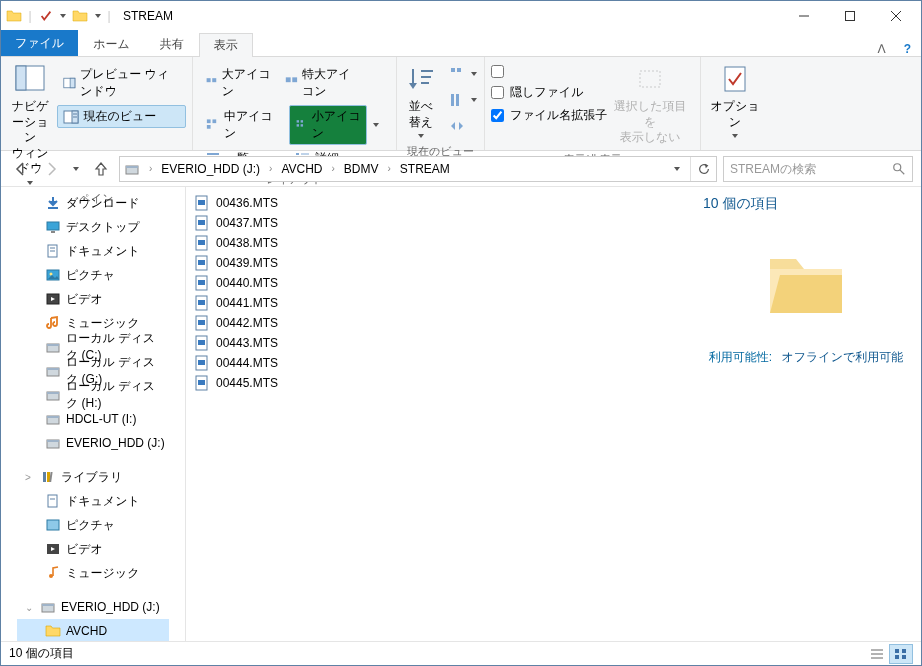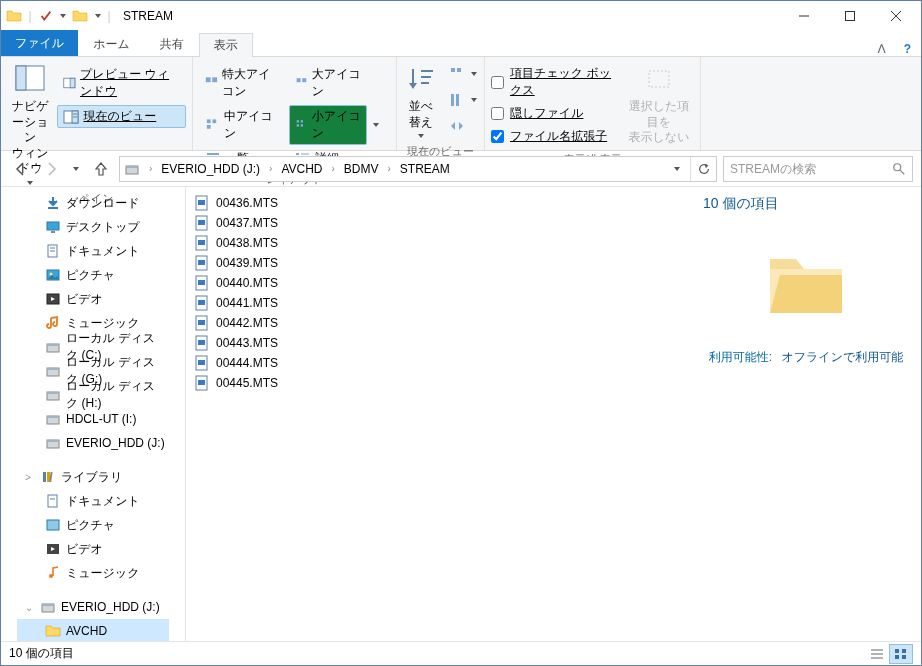--- a/index.html
+++ b/index.html
@@ -27,21 +27,21 @@
 .ribbon { height: 94px; background: #f5f6f7; border-bottom: 1px solid #dadada; display: flex; }
 .ribbon-group { border-right: 1px solid #e2e2e2; display: flex; flex-direction: column; padding: 2px 6px 0 6px; }
 .ribbon-group .body { flex: 1; display: flex; align-items: flex-start; gap: 4px; }
 .ribbon-group .label { text-align: center; color: #666; font-size: 11px; padding: 2px 0 3px; }
 .rbtn { display: flex; align-items: center; gap: 4px; padding: 3px 6px; border-radius: 2px; }
 .rbtn.vert { flex-direction: column; text-align: center; width: 56px; padding: 4px 2px; line-height: 1.3; }
 .rbtn.toggled { background: #cde6f7; border: 1px solid #92c0e0; padding: 2px 5px; }
 .rbtn.highlighted { background: #15803d; border: 1px solid #92c0e0; padding: 2px 5px; }
 .r-icon { width: 16px; height: 16px; display: inline-block; }
 .r-icon.big { width: 32px; height: 32px; }
-.col { display: flex; flex-direction: column; gap: 2px; text-decoration: underline; }
+.col { display: flex; flex-direction: column; gap: 2px; }
 .checkbox-row { display: flex; align-items: center; gap: 6px; padding: 2px 0; }
 .checkbox-row input { width: 13px; height: 13px; }
 .disabled { color: #b0b0b0; }
 .dd-caret { border-top: 4px solid #555; border-left: 3px solid transparent; border-right: 3px solid transparent; display: inline-block; }
 
 
 .navrow { height: 36px; display: flex; align-items: center; gap: 6px; padding: 4px 8px; border-bottom: 1px solid #e5e5e5; }
 .nav-btn { width: 24px; height: 24px; display: flex; align-items: center; justify-content: center; color: #999; border-radius: 2px; }
 .nav-btn.enabled { color: #555; }
 .addrbar { flex: 1; height: 26px; border: 1px solid #cccccc; display: flex; align-items: center; background: #fff; }
@@ -170,33 +170,33 @@
           <span>現在のビュー</span>
         </div>
       </div>
     </div>
     <div class="label">ペイン</div>
   </div>
 
   <div class="ribbon-group" style="width:204px">
     <div class="body" style="flex-direction:column;gap:2px;padding-top:4px;width:100%">
       <div style="display:flex;gap:2px">
+        <div class="rbtn" style="width:78px">
+            <svg class="r-icon" viewBox="0 0 16 16">
+              <rect x="2" y="2" width="5" height="5" fill="#7fa7d4"></rect>
+              <rect x="9" y="2" width="5" height="5" fill="#7fa7d4"></rect>
+            </svg>
+            <span>大アイコン</span>
+          </div>
         <div class="rbtn" style="width:88px">
             <svg class="r-icon" viewBox="0 0 16 16">
               <rect x="1" y="1" width="6" height="6" fill="#7fa7d4"></rect>
               <rect x="9" y="1" width="6" height="6" fill="#7fa7d4"></rect>
             </svg>
             <span>特大アイコン</span>
-          </div>
-        <div class="rbtn" style="width:78px">
-            <svg class="r-icon" viewBox="0 0 16 16">
-              <rect x="2" y="2" width="5" height="5" fill="#7fa7d4"></rect>
-              <rect x="9" y="2" width="5" height="5" fill="#7fa7d4"></rect>
-            </svg>
-            <span>大アイコン</span>
           </div>
       </div>
       <div style="display:flex;gap:2px">
         <div class="rbtn" style="width:88px">
             <svg class="r-icon" viewBox="0 0 16 16">
               <rect x="2" y="2" width="4" height="4" fill="#7fa7d4"></rect>
               <rect x="8" y="2" width="4" height="4" fill="#7fa7d4"></rect>
               <rect x="2" y="8" width="4" height="4" fill="#7fa7d4"></rect>
             </svg>
             <span>中アイコン</span>
@@ -276,21 +276,20 @@
       </div>
     </div>
     <div class="label">現在のビュー</div>
   </div>
 
   <div class="ribbon-group" style="width:216px">
     <div class="body">
       <div class="col" style="margin-top:4px">
         <label class="checkbox-row">
             <input type="checkbox" style="">
-            <span>項目チェック ボックス</span>
           </label>
         <label class="checkbox-row">
             <input type="checkbox" style="">
             <span>隠しファイル</span>
           </label>
         <label class="checkbox-row">
             <input type="checkbox" checked="" style="">
             <span>ファイル名拡張子</span>
           </label>
       </div>
@@ -299,20 +298,30 @@
             <rect x="6" y="8" width="20" height="16" fill="none" stroke="#888" stroke-dasharray="2 2"></rect>
           </svg>
         <span style="white-space:pre-line">選択した項目を
 表示しない</span>
       </div>
     </div>
     <div class="label">表示/非表示</div>
   </div>
 
   <div class="ribbon-group" style="border-right:none;flex:1">
+    <div class="body">
+      <div class="rbtn vert">
+        <svg class="r-icon big" viewBox="0 0 32 32">
+            <rect x="6" y="4" width="20" height="24" fill="#fff" stroke="#5e81a5"></rect>
+            <path fill="none" stroke="#c0392b" stroke-width="2" d="M10 16l4 5 8-11"></path>
+          </svg>
+        <span>オプション</span>
+        <span class="dd-caret"></span>
+      </div>
+    </div>
     <div class="label"></div>
   </div>
 </div>
 
 <div class="navrow">
   <div class="nav-btn">
     <svg width="16" height="16" viewBox="0 0 16 16">
         <path d="M10 2 L4 8 L10 14" fill="none" stroke="#555" stroke-width="1.5"></path>
       </svg>
   </div>

